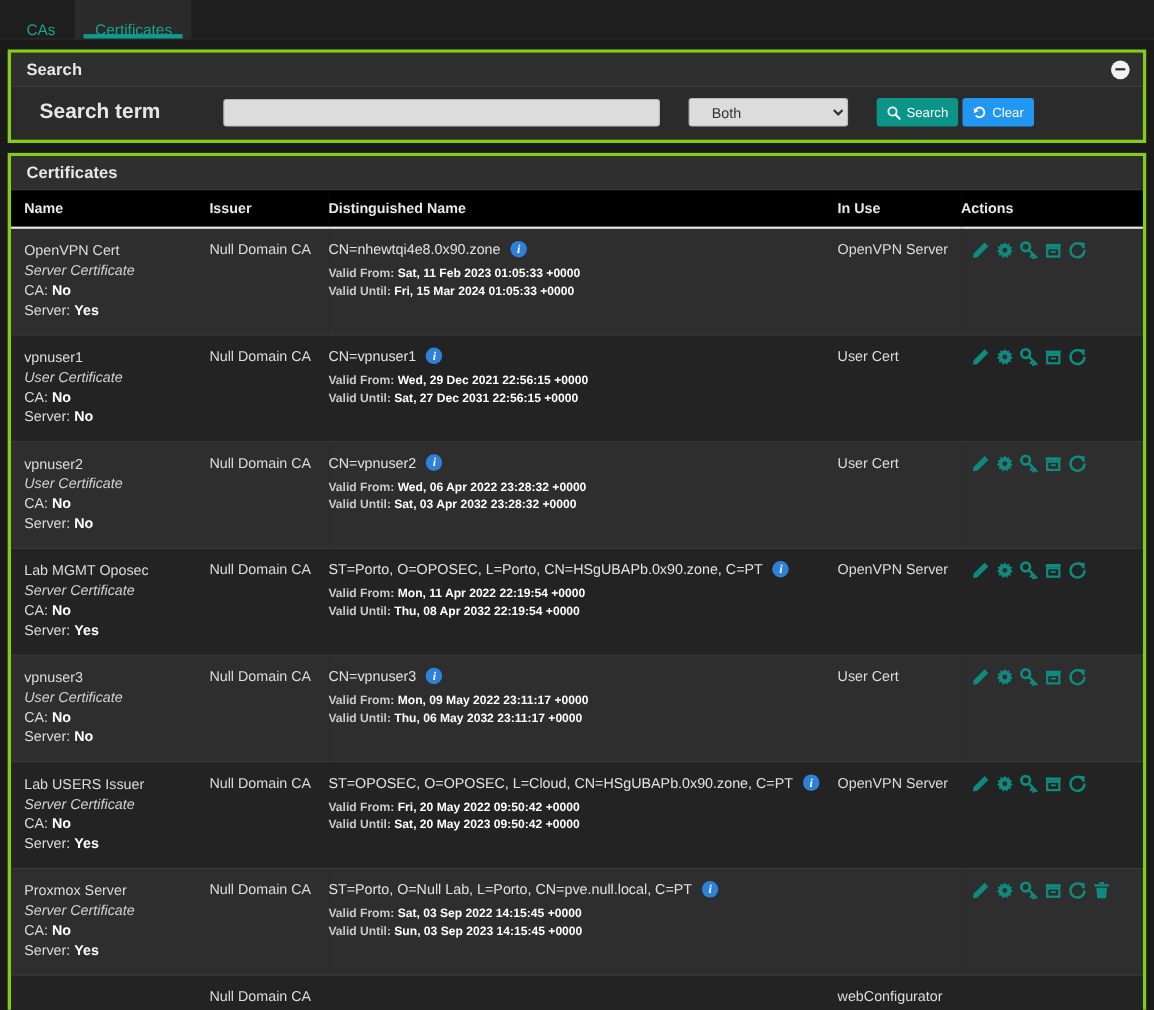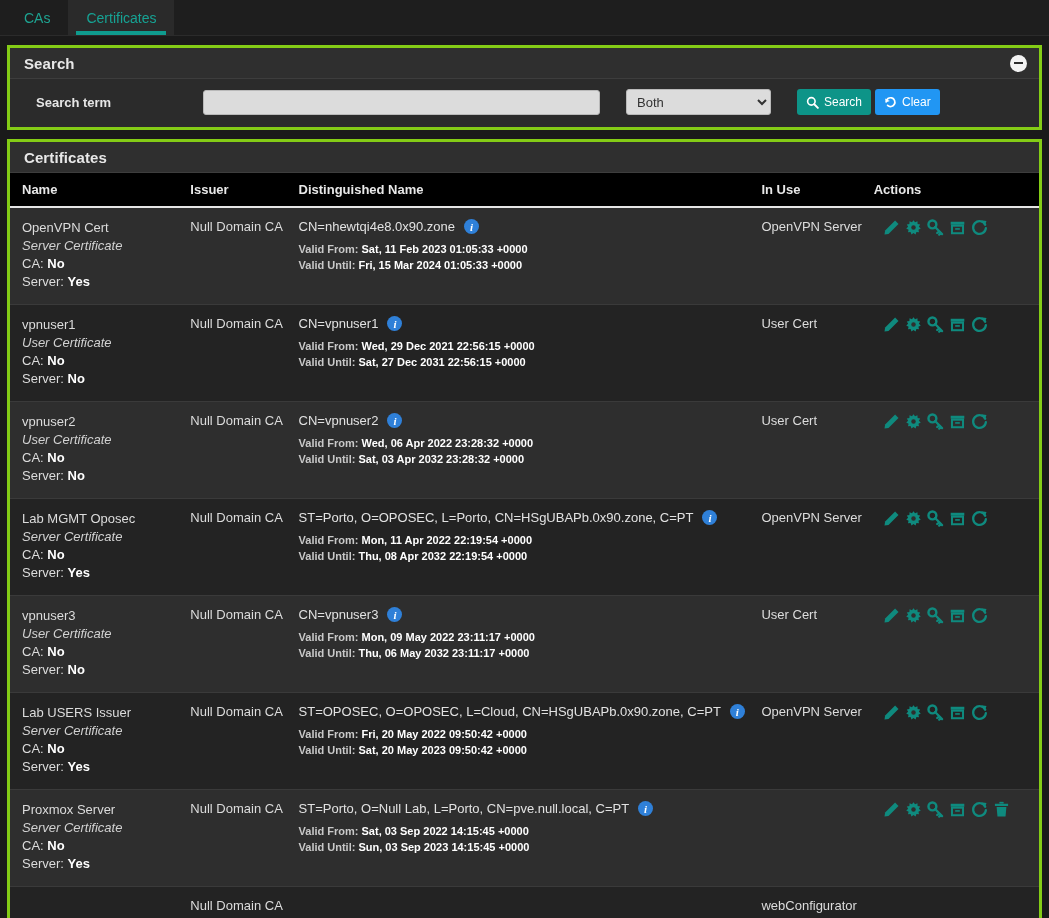--- a/index.html
+++ b/index.html
@@ -15,21 +15,21 @@
   
   .tabbar {
     height: 36px;
     background: #1e1e1e;
     display: flex;
     align-items: stretch;
     padding-left: 6px;
     border-bottom: 1px solid #2b2b2b;
   }
   .tab {
-    display: flex; align-items: center;
+    display: flex; align-items: flex-end;
     padding: 0 18px;
     font-size: 14px;
     color: #1ea391;
     cursor: pointer;
     position: relative;
     white-space: nowrap;
   }
   .tab.active {
     background: #2a2a2a;
     color: #16a394;
@@ -78,21 +78,21 @@
 
   
   .search-body { padding: 10px 0 12px 0; }
   .search-row {
     display: flex;
     align-items: center;
     padding: 0 0 0 26px;
   }
   .search-label {
     width: 167px;
-    font-size: 13px;
+    font-size: 19px;
     font-weight: bold;
     color: #e6e6e6;
   }
   .search-input {
     width: 397px; height: 25px;
     background: #dcdcdc;
     border: 1px solid #b9b9b9;
     border-radius: 3px;
     font-size: 13px;
     color: #222;
@@ -100,21 +100,21 @@
     outline: none;
   }
   .search-select {
     margin-left: 26px;
     width: 145px; height: 26px;
     background: #dcdcdc;
     border: 1px solid #b9b9b9;
     border-radius: 3px;
     font-size: 13px;
     color: #333;
-    padding: 0 6px;
+    padding: 0 16px;
     outline: none;
     font-family: "Liberation Sans", sans-serif;
   }
   .btn {
     height: 26px;
     border: none;
     border-radius: 3px;
     color: #fff;
     font-size: 12px;
     display: inline-flex;

